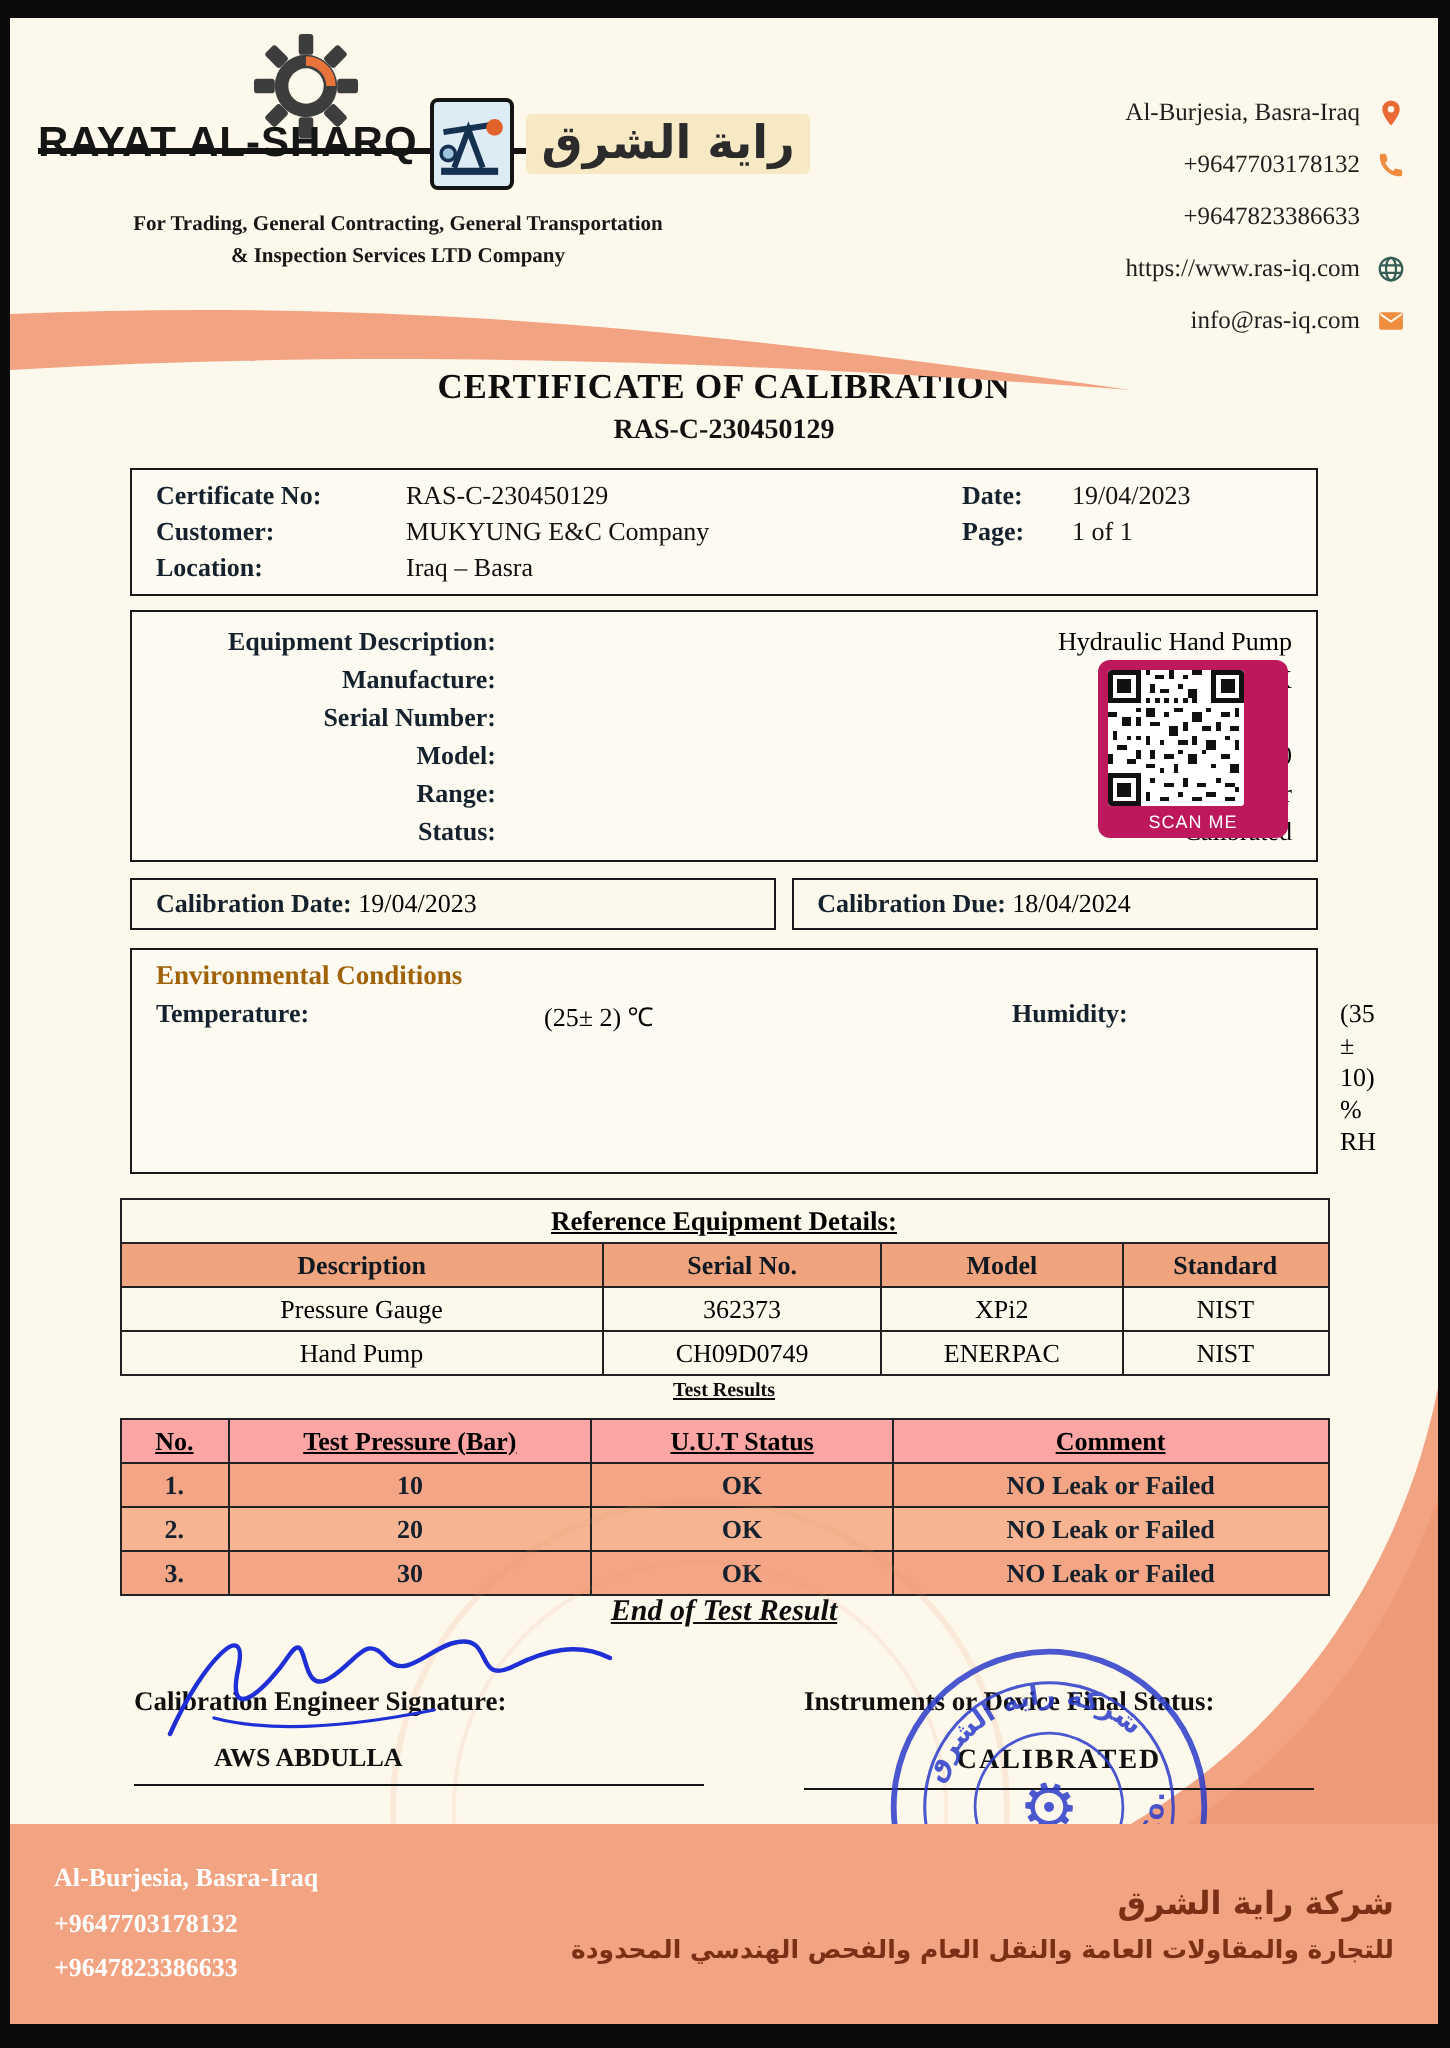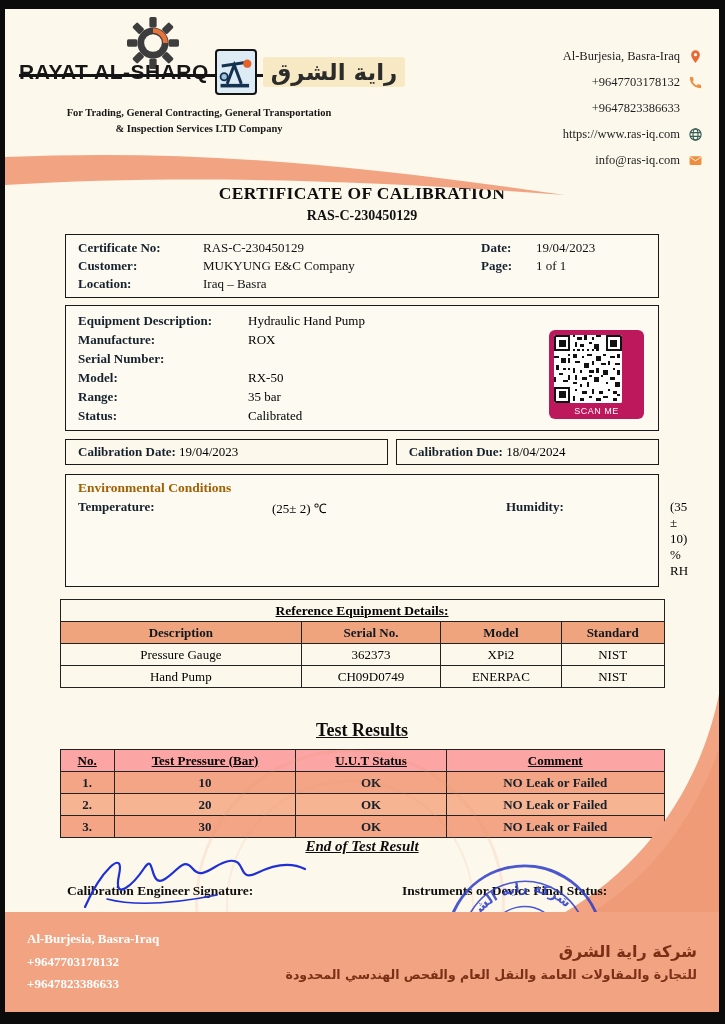--- a/index.html
+++ b/index.html
@@ -33,38 +33,38 @@
   .title-block{ text-align:center; margin-top:16px; }
   .doc-title{ font-size:17.5px; font-weight:bold; letter-spacing:.4px; color:#0e0e0e; }
   .doc-number{ font-size:14px; font-weight:bold; color:#111; margin-top:4px; }
   
   .box{ border:1.6px solid #191919; margin:0 60px; background:rgba(255,255,255,0.25); }
   .cert-box{ margin-top:10px; padding:4px 0; }
   .grid-row{ display:grid; grid-template-columns:125px 1fr 55px 110px; padding:1px 12px; font-size:13px; }
   .grid-row .lab, .lab{ font-weight:bold; color:#15222e; }
   .grid-row .val{ color:#111; }
   .equip-box{ margin-top:7px; padding:5px 0; position:relative; }
-  .equip-row{ display:grid; grid-template-columns:170px 1fr; padding:1.5px 12px; font-size:13px; }
+  .equip-row{ display:grid; grid-template-columns:170px 1fr; padding:1.5px 12px; font-size:13px;text-align:right; }
   .qr-card{ position:absolute; right:14px; top:24px; width:95px; background:#be185d; border-radius:6px; padding:5px 5px 3px; }
   .qr-card svg{ display:block; background:#fff; border-radius:2px; }
   .qr-label{ color:#fff; font-family:"Liberation Sans", sans-serif; font-size:9px; text-align:center; padding-top:3px; letter-spacing:.5px;}
   .calib-row{ display:flex; gap:8px; margin:8px 60px 0; }
   .calib-cell{ border:1.6px solid #191919; padding:4px 12px; font-size:13px; }
   .calib-cell.left{ flex:1.25; } .calib-cell.right{ flex:1; }
   .env-box{ margin-top:9px; padding:5px 12px 7px; }
   .env-title{ font-weight:bold; font-size:13.5px; color:#a16207; }
   .env-row{ display:grid; grid-template-columns:150px 190px 120px 1fr; font-size:13px; margin-top:3px;gap:44px; }
   
   table{ border-collapse:collapse; width:605px; margin:0 auto; font-size:13px; }
   th,td{ border:1.3px solid #222; text-align:center; padding:2.5px 4px; }
   .ref-table{ margin-top:12px;padding-left:45px; }
   .ref-title{ background:#f0a47e; font-weight:bold; font-size:13.5px; text-decoration:underline; }
   .ref-table th{ background:#f0a47e; font-weight:bold; color:#101820; }
   .ref-table td{ background:#fdf8ec; }
-  .tr-title{ text-align:center; font-weight:bold; font-size:18px; text-decoration:underline; margin-top:32px; color:#0d0d0d;}
+  .tr-title{ text-align:center; font-weight:bold; font-size:10px; text-decoration:underline; margin-top:2px; color:#0d0d0d;}
   .test-table{ margin-top:8px; }
   .test-table th{ background:#fca5a5; font-weight:bold;text-decoration:underline; }
   .test-table td{ font-weight:bold; color:#14202b; }
   .row-a td{ background:#f3a585; }
   .row-b td{ background:#f6b493; }
   .end-note{ text-align:center; font-weight:bold; font-style:italic; text-decoration:underline; font-size:15px; margin-top:0; color:#0d0d0d;}
   
   .sig-zone{ position:relative; margin:28px 62px 0; height:130px; display:flex; justify-content:space-between; z-index:2;}
   .sig-left{ position:relative; width:285px; }
   .sig-right{ position:relative; width:255px; }

